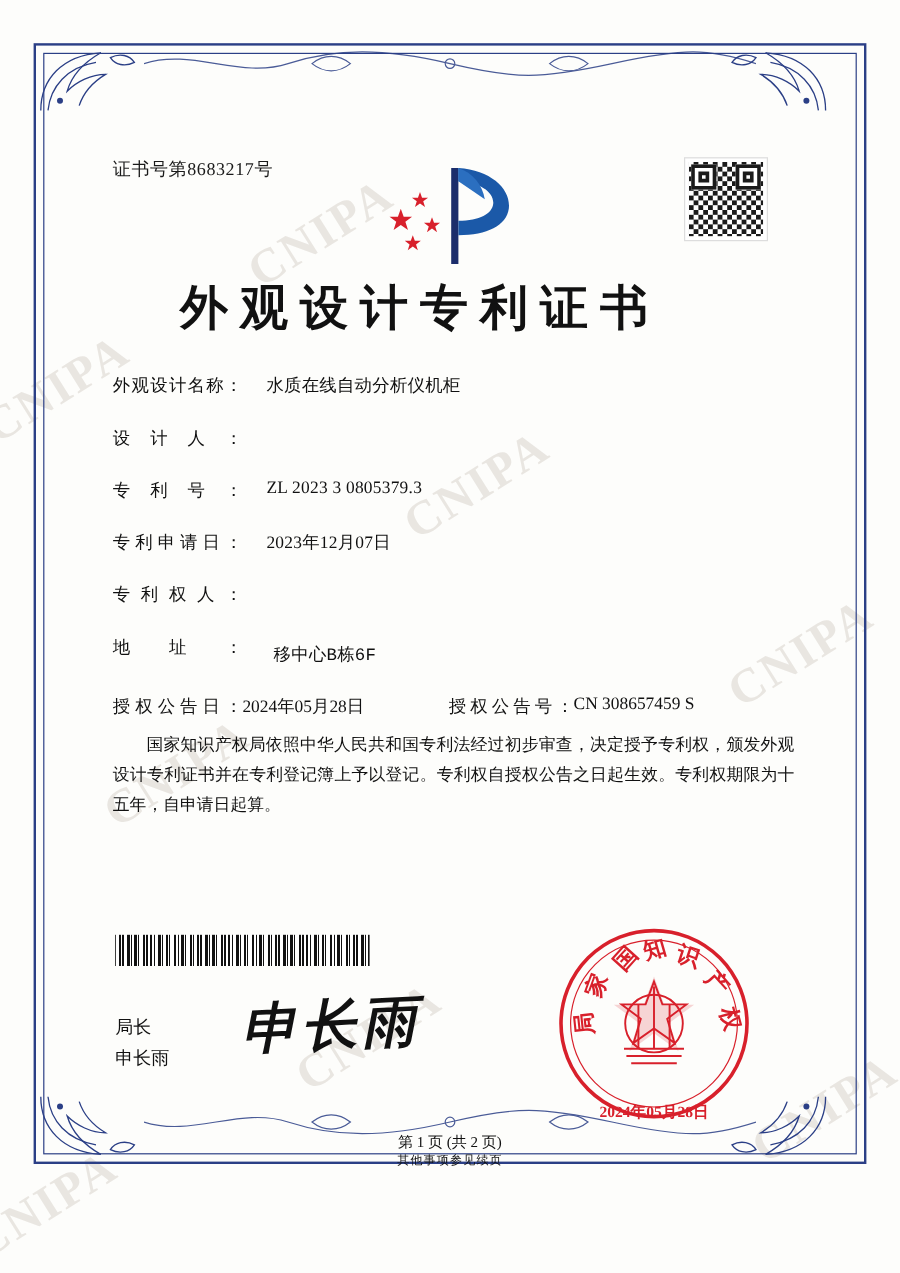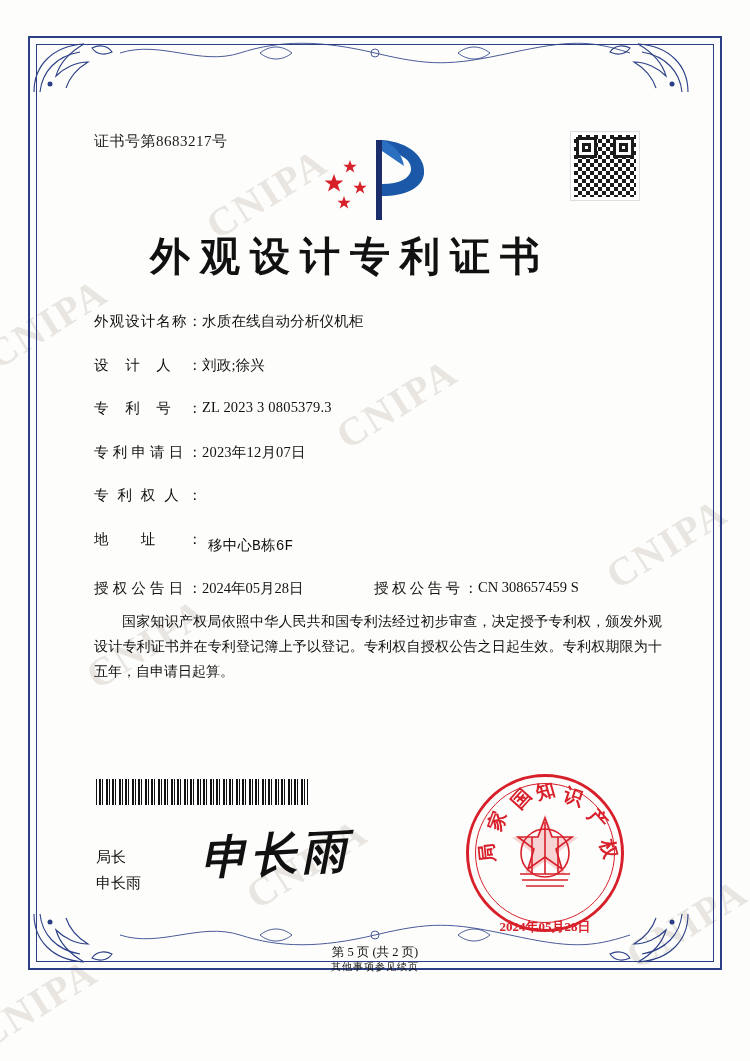--- a/index.html
+++ b/index.html
@@ -153,20 +153,21 @@
     width: 108px;
     flex: 0 0 108px;
     display: flex;
     justify-content: space-between;
     letter-spacing: 0;
   }
   .row .lbl span { display: inline-block; }
   .row .val {
     flex: 1;
     letter-spacing: .2px;
+    margin-left: 20px;
   }
   .row .val .line2 {
     display: block;
     margin-top: 6px;
     margin-left: 6px;
     font-family: Liberation Mono, monospace;
   }
   .row.dual { margin-bottom: 0; }
   .row.dual .half {
     display: flex;
@@ -395,21 +396,20 @@
         <div class="val">水质在线自动分析仪机柜</div>
       </div>
 
       <div class="row">
         <div class="lbl">
           <span>设</span>
           <span>计</span>
           <span>人</span>
           <span>：</span>
         </div>
-        <div class="val">刘政;徐兴</div>
       </div>
 
       <div class="row">
         <div class="lbl">
           <span>专</span>
           <span>利</span>
           <span>号</span>
           <span>：</span>
         </div>
         <div class="val">ZL 2023 3 0805379.3</div>
@@ -504,17 +504,17 @@
           <polygon points="43,6 51,28 74,28 55,42 62,64 43,50 24,64 31,42 12,28 35,28" fill="#d8202b" opacity="0.18"></polygon>
           <polygon points="43,8 50,27 70,27 54,39 60,59 43,47 26,59 32,39 16,27 36,27"></polygon>
           <path d="M20 70 h46 M24 76 h38 M18 64 h50"></path>
           <path d="M30 27 v37 M56 27 v37 M43 12 v52"></path>
           <circle cx="43" cy="43" r="24"></circle>
         </svg>
       </div>
     </div>
     <div id="seal-date">2024年05月28日</div>
 
-    <div id="page-num">第 5 页 (共 2 页)</div>
+    <div id="page-num">第 1 页 (共 2 页)</div>
   </div>
 
   <div id="footer-note">其他事项参见续页</div>
 </div>
 
 </body></html>

